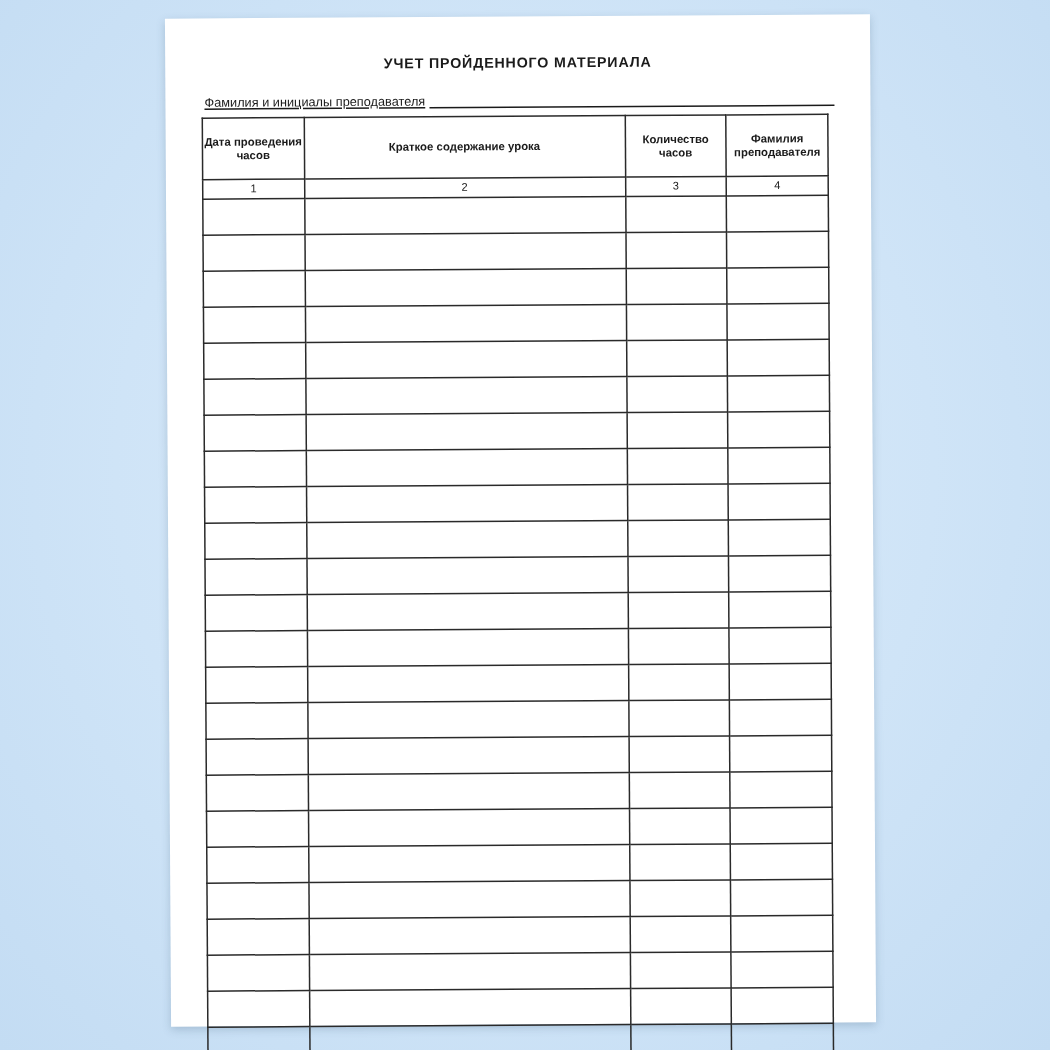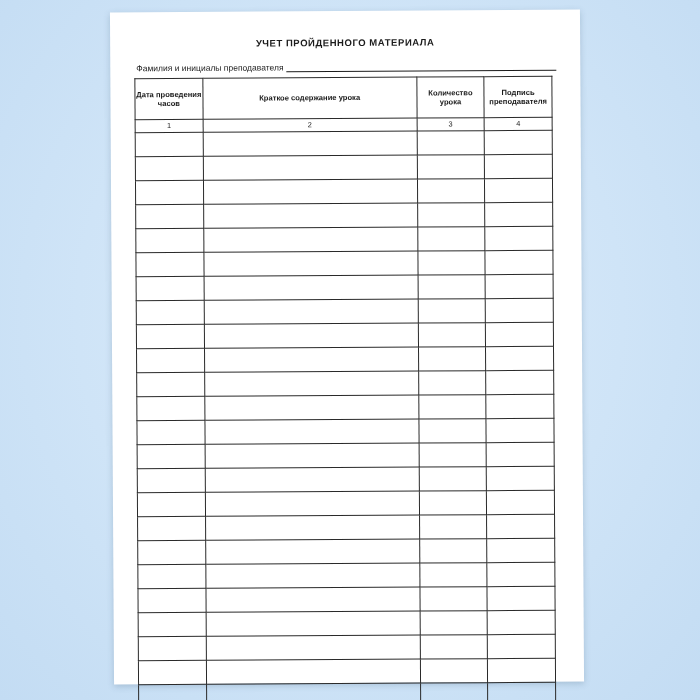--- a/index.html
+++ b/index.html
@@ -51,21 +51,21 @@
   }
 
   #teacher-line {
     display: flex;
     align-items: flex-end;
     font-size: 8.5px;
     color: #1b1b1b;
     margin-bottom: 5px;
     padding-left: 2px;
   }
-  #teacher-line .label { white-space: nowrap; }
+  #teacher-line .label { white-space: nowrap; text-decoration: underline; }
   #teacher-line .rule {
     flex: 1;
     border-bottom: 1px solid #1b1b1b;
     margin-left: 3px;
     height: 9px;
   }
 
   table.ledger {
     border-collapse: collapse;
     width: 418px;
@@ -120,22 +120,22 @@
       <colgroup>
         <col class="col-date">
         <col class="col-content">
         <col class="col-hours">
         <col class="col-sign">
       </colgroup>
       <thead>
         <tr>
           <th>Дата проведения часов</th>
           <th>Краткое содержание урока</th>
-          <th>Количество урока</th>
-          <th>Подпись преподавателя</th>
+          <th>Количество часов</th>
+          <th>Фамилия преподавателя</th>
         </tr>
         <tr class="numrow">
           <td>1</td>
           <td>2</td>
           <td>3</td>
           <td>4</td>
         </tr>
       </thead>
       <tbody id="ledger-body">
           <tr>

